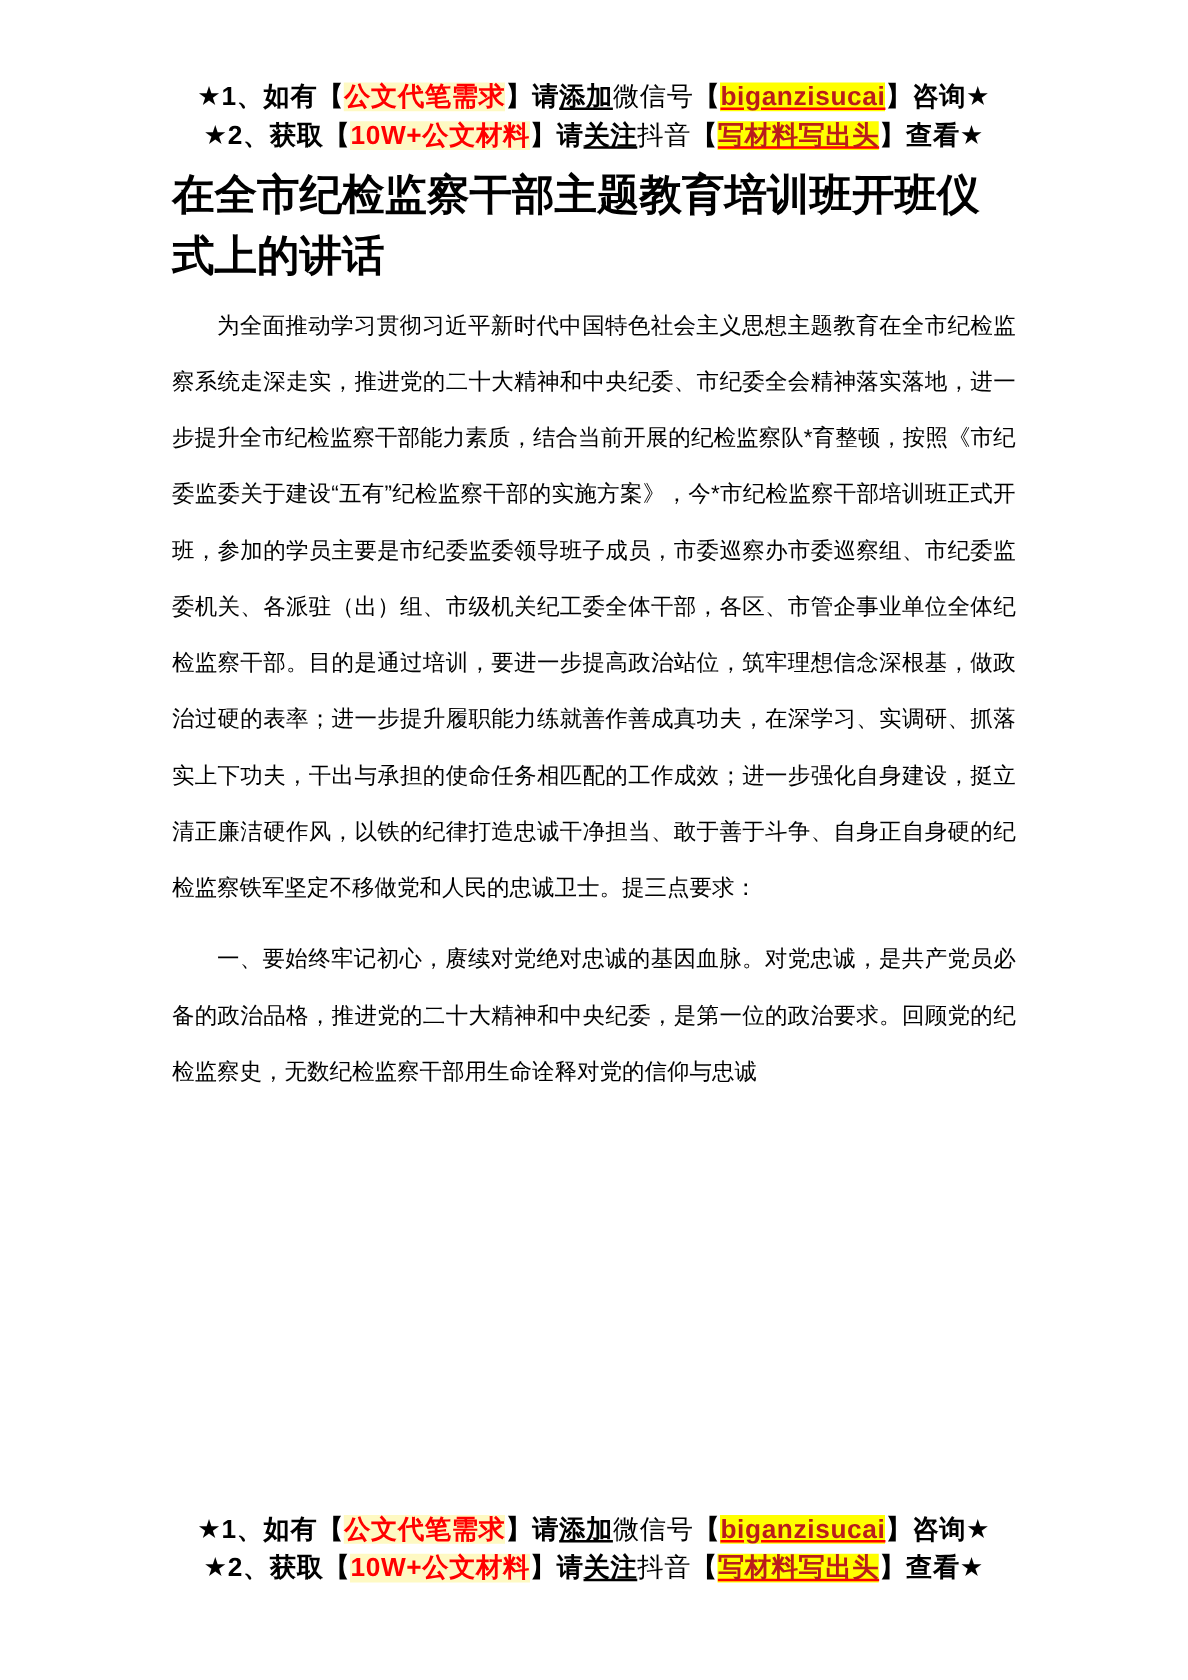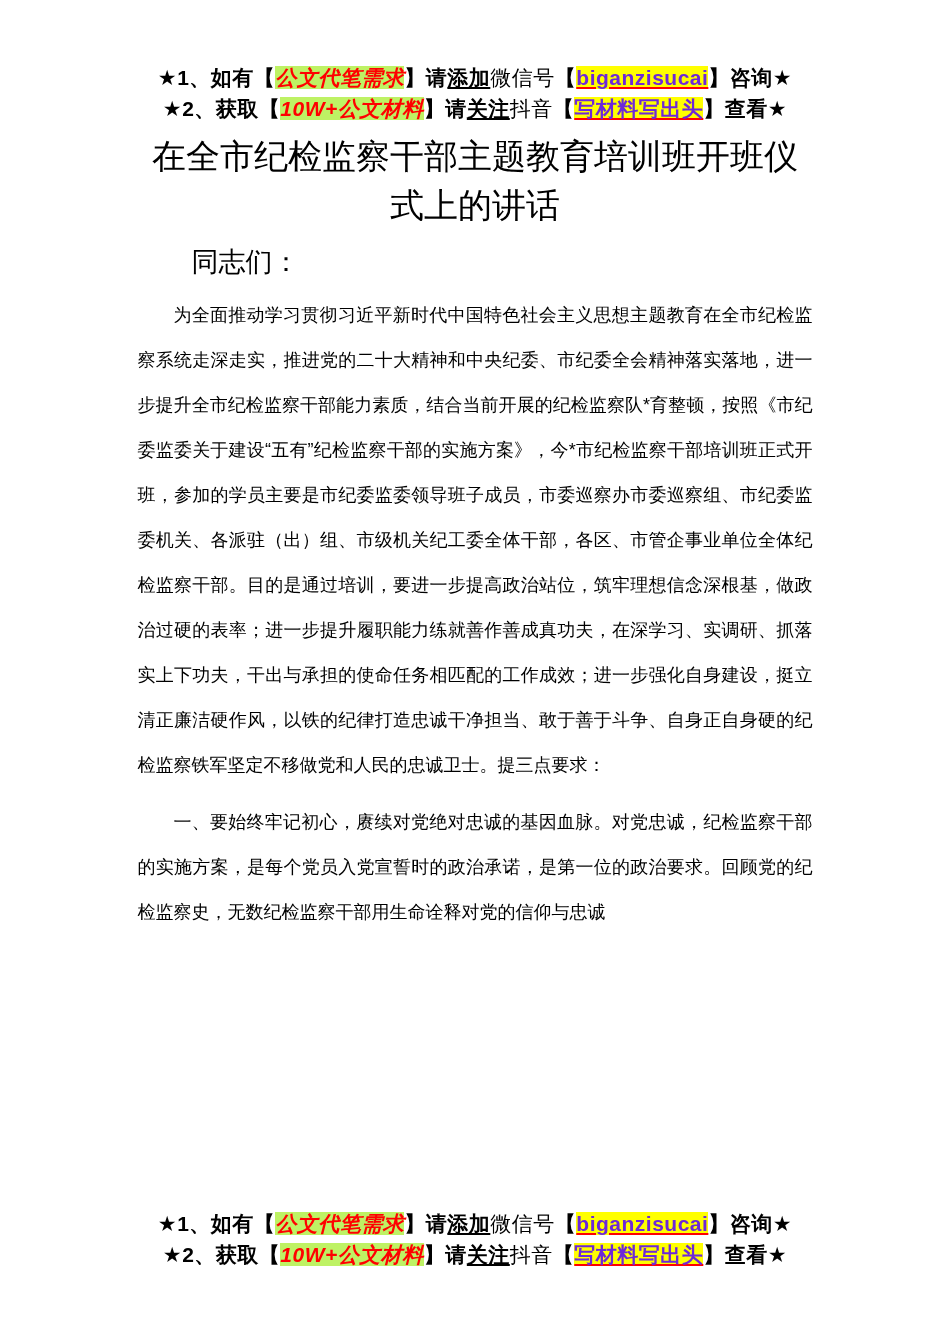--- a/index.html
+++ b/index.html
@@ -24,39 +24,39 @@
     letter-spacing: 0.5px;
   }
   .promo--top { padding-top: 62px; }
   .promo--bottom {
     position: absolute;
     bottom: 74px;
     left: 0;
     width: 100%;
   }
   .promo .n { font-weight: 400; text-align: center; }
-  .promo .hl { color: #ff0000; background: #bef264; font-style: italic; }
+  .promo .hl { color: #ff0000; background: #fef9c3; }
   .promo .hlu {
-    color: #6d28d9;
+    color: #b91c1c;
     background: #ffff00;
     text-decoration: underline;
     text-decoration-color: #ff0000;
   }
   .promo .u {
     text-decoration: underline;
     text-decoration-color: #000000;
     margin-top: 44px;
   }
   .doc-title {
     width: 675px;
     margin: 8px auto 0;
     font-size: 34px;
     line-height: 49px;
-    font-weight: 400;
-    text-align: center;
+    font-weight: 700;
+    text-align: left;
     word-break: break-all;
   }
   .salutation {
     margin: 10px 0 0;
     font-size: 27px;
     line-height: 45px;
     text-indent: 2em;
     font-weight: 400;
   }
   .para {
@@ -74,21 +74,20 @@
 <body>
 
 <div class="promo promo--top">
   <div><span>★1、如有【</span><span class="hl">公文代笔需求</span><span>】请</span><span class="u">添加</span><span class="n">微信号</span><span>【</span><span class="hlu">biganzisucai</span><span>】咨询★</span></div>
   <div><span>★2、获取【</span><span class="hl">10W+公文材料</span><span>】请</span><span class="u">关注</span><span class="n">抖音</span><span>【</span><span class="hlu">写材料写出头</span><span>】查看★</span></div>
 </div>
 
 <h1 class="doc-title">在全市纪检监察干部主题教育培训班开班仪式上的讲话</h1>
 
 <div class="content">
-  <p class="salutation">同志们：</p>
   <p class="para">为全面推动学习贯彻习近平新时代中国特色社会主义思想主题教育在全市纪检监察系统走深走实，推进党的二十大精神和中央纪委、市纪委全会精神落实落地，进一步提升全市纪检监察干部能力素质，结合当前开展的纪检监察队*育整顿，按照《市纪委监委关于建设“五有”纪检监察干部的实施方案》，今*市纪检监察干部培训班正式开班，参加的学员主要是市纪委监委领导班子成员，市委巡察办市委巡察组、市纪委监委机关、各派驻（出）组、市级机关纪工委全体干部，各区、市管企事业单位全体纪检监察干部。目的是通过培训，要进一步提高政治站位，筑牢理想信念深根基，做政治过硬的表率；进一步提升履职能力练就善作善成真功夫，在深学习、实调研、抓落实上下功夫，干出与承担的使命任务相匹配的工作成效；进一步强化自身建设，挺立清正廉洁硬作风，以铁的纪律打造忠诚干净担当、敢于善于斗争、自身正自身硬的纪检监察铁军坚定不移做党和人民的忠诚卫士。提三点要求：</p>
-  <p class="para">一、要始终牢记初心，赓续对党绝对忠诚的基因血脉。对党忠诚，纪检监察干部的实施方案，是每个党员入党宣誓时的政治承诺，是第一位的政治要求。回顾党的纪检监察史，无数纪检监察干部用生命诠释对党的信仰与忠诚</p>
+  <p class="para">一、要始终牢记初心，赓续对党绝对忠诚的基因血脉。对党忠诚，是共产党员必备的政治品格，推进党的二十大精神和中央纪委，是第一位的政治要求。回顾党的纪检监察史，无数纪检监察干部用生命诠释对党的信仰与忠诚</p>
 </div>
 
 <div class="promo promo--bottom">
   <div><span>★1、如有【</span><span class="hl">公文代笔需求</span><span>】请</span><span class="u">添加</span><span class="n">微信号</span><span>【</span><span class="hlu">biganzisucai</span><span>】咨询★</span></div>
   <div><span>★2、获取【</span><span class="hl">10W+公文材料</span><span>】请</span><span class="u">关注</span><span class="n">抖音</span><span>【</span><span class="hlu">写材料写出头</span><span>】查看★</span></div>
 </div>
 
 </body></html>

